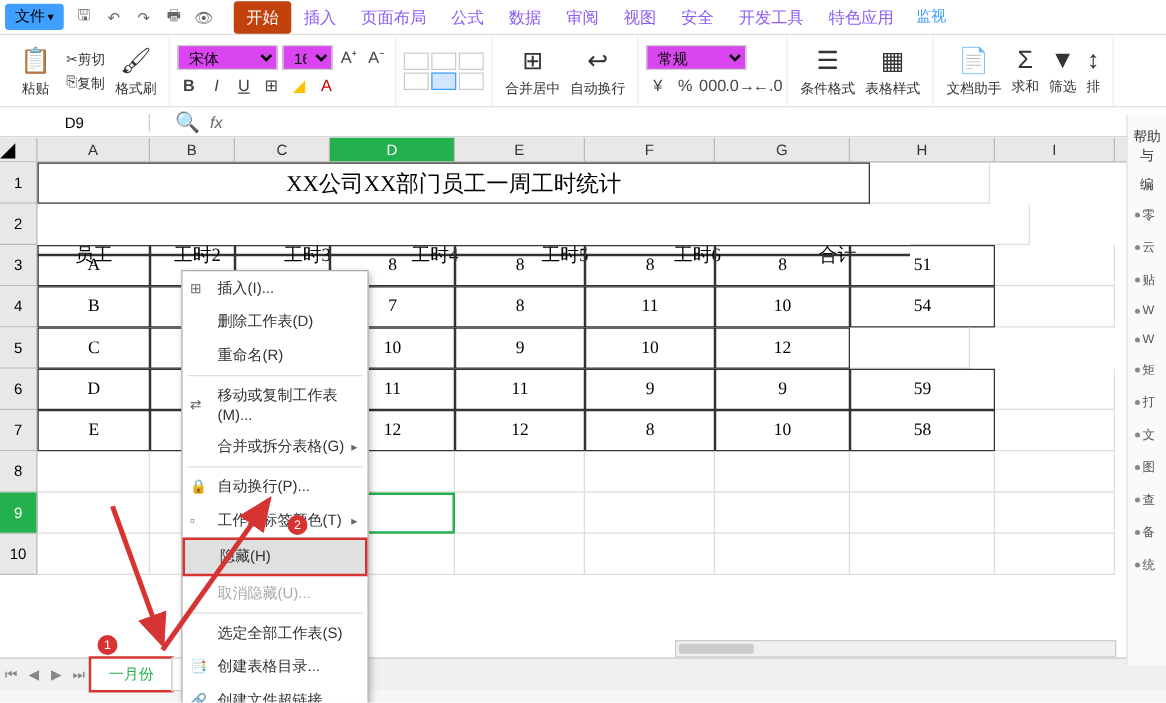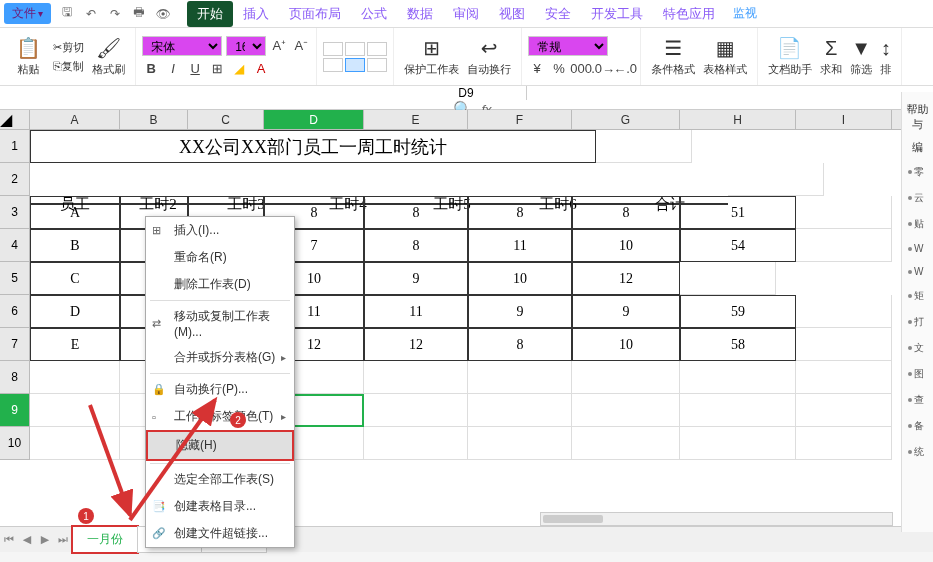--- a/index.html
+++ b/index.html
@@ -1,43 +1,43 @@
 <!DOCTYPE html>
 <html><head>
   <meta charset="utf-8">
   <style>
     * { margin: 0; padding: 0; box-sizing: border-box; font-family: "Microsoft YaHei", SimSun, sans-serif; }
     body { background: #f5f5f5; width: 933px; height: 562px; overflow: hidden; position: relative; }
     
     
     .menu-bar { background: #fff; height: 28px; display: flex; align-items: center; padding: 0 4px; border-bottom: 1px solid #ddd; }
-    .file-btn { background: #409eff; color: #701a75; padding: 2px 8px; border-radius: 3px; font-size: 12px; margin-right: 4px; cursor: pointer; }
+    .file-btn { background: #409eff; color: #000000; padding: 2px 8px; border-radius: 3px; font-size: 12px; margin-right: 4px; cursor: pointer; }
     .file-btn::after { content: "▾"; margin-left: 2px; font-size: 10px; }
     .top-icon { width: 20px; height: 20px; margin: 0 2px; display: flex; align-items: center; justify-content: center; color: #666; font-size: 12px; }
     .ribbon-tabs { display: flex; align-items: center; margin-left: 12px; }
     .ribbon-tab { padding: 4px 10px; font-size: 13px; color: #8b5cf6; cursor: pointer; }
-    .ribbon-tab.active { background: #14532d; color: #fff; border-radius: 3px; }
+    .ribbon-tab.active { background: #c2410c; color: #fff; border-radius: 3px; }
     .watch { margin-left: 8px; color: #409eff; font-size: 12px; }
     
     
     .ribbon { background: #fff; height: 58px; display: flex; align-items: center; padding: 0 6px; border-bottom: 1px solid #ddd; }
     .ribbon-group { display: flex; flex-direction: column; padding: 0 6px; border-right: 1px solid #eee; height: 100%; justify-content: center; }
     .ribbon-group-h { display: flex; align-items: center; padding: 0 6px; border-right: 1px solid #eee; height: 100%; }
     .big-btn { display: flex; flex-direction: column; align-items: center; padding: 2px 4px; font-size: 11px; color: #333; cursor: pointer; }
     .big-icon { font-size: 20px; margin-bottom: 2px; }
     .small-btn { display: flex; align-items: center; font-size: 11px; padding: 2px 4px; color: #333; cursor: pointer; }
     .font-select { border: 1px solid #ccc; padding: 2px 4px; font-size: 12px; background: #d946ef; height: 20px; }
     .format-icons { display: flex; gap: 4px; margin-top: 4px; }
     .fmt-icon { width: 18px; height: 18px; display: flex; align-items: center; justify-content: center; font-size: 13px; color: #444; cursor: pointer; }
     .align-grid { display: grid; grid-template-columns: repeat(3, 20px); gap: 2px; }
     .align-cell { width: 20px; height: 14px; border: 1px solid #ccc; cursor: pointer; }
     .align-cell.sel { background: #d0e7ff; border-color: #409eff; }
     
     
-    .formula-bar { background: #fff; height: 24px; display: flex; align-items: center; border-bottom: 1px solid #ccc; flex-direction: column; }
+    .formula-bar { background: #fff; height: 24px; display: flex; align-items: center; border-bottom: 1px solid #ccc; }
     .cell-ref { width: 120px; border-right: 1px solid #ccc; padding: 0 8px; font-size: 12px; text-align: center; }
     .fx-area { display: flex; align-items: center; margin-left: 20px; }
     .fx-icon { font-style: italic; color: #666; margin-right: 8px; font-size: 13px; }
     
     
     .sheet-area { display: flex; height: 420px; }
     .sheet-main { flex: 1; overflow: hidden; position: relative; background: #fff; }
     .col-headers { display: flex; height: 20px; background: #e8e8e8; border-bottom: 1px solid #bbb; }
     .corner { width: 30px; border-right: 1px solid #bbb; }
     .col-h { border-right: 1px solid #bbb; display: flex; align-items: center; justify-content: center; font-size: 12px; color: #333; }
@@ -154,21 +154,21 @@
       <div class="align-cell"></div>
       <div class="align-cell"></div>
       <div class="align-cell"></div>
       <div class="align-cell sel"></div>
       <div class="align-cell"></div>
     </div>
   </div>
   <div class="ribbon-group-h">
     <div class="big-btn">
         <span class="big-icon">⊞</span>
-        <span>保护工作表</span>
+        <span>合并居中</span>
       </div>
     <div class="big-btn">
         <span class="big-icon">↩</span>
         <span>自动换行</span>
       </div>
   </div>
   <div class="ribbon-group">
     <select class="font-select" style="width:80px"><option>常规</option></select>
     <div class="format-icons">
       <span class="fmt-icon">¥</span>
@@ -226,21 +226,21 @@
       <div class="col-h wD sel">D</div>
       <div class="col-h wE">E</div>
       <div class="col-h wF">F</div>
       <div class="col-h wG">G</div>
       <div class="col-h wH">H</div>
       <div class="col-h wI">I</div>
     </div>
 
     <div class="row">
       <div class="row-h">1</div>
-      <div class="cell bordered title-cell" style="width:566px">XX公司XX部门员工一周工时统计</div>
+      <div class="cell bordered title-cell" style="width:666px">XX公司XX部门员工一周工时统计</div>
       <div class="cell wI"></div>
     </div>
 
     <div class="row">
       <div class="row-h">2</div>
       <div class="cell bordered header-cell wA">员工</div>
       <div class="cell bordered header-cell wC">工时2</div>
       <div class="cell bordered header-cell wD">工时3</div>
       <div class="cell bordered header-cell wE">工时4</div>
       <div class="cell bordered header-cell wF">工时5</div>
@@ -346,44 +346,47 @@
     </div>
   </div>
 </div>
 
 <div class="context-menu">
   <div class="menu-item">
       <span class="menu-icon">⊞</span>
       <span>插入(I)...</span>
     </div>
   <div class="menu-item">
+      <span>删除工作表(D)</span>
+    </div>
+  <div class="menu-item">
       <span>重命名(R)</span>
-    </div>
-  <div class="menu-item">
-      <span>删除工作表(D)</span>
     </div>
   <div class="menu-sep"></div>
   <div class="menu-item">
       <span class="menu-icon">⇄</span>
       <span>移动或复制工作表(M)...</span>
     </div>
   <div class="menu-item menu-arrow">
       <span>合并或拆分表格(G)</span>
     </div>
   <div class="menu-sep"></div>
   <div class="menu-item">
       <span class="menu-icon">🔒</span>
       <span>自动换行(P)...</span>
     </div>
   <div class="menu-item menu-arrow">
       <span class="menu-icon">▫</span>
       <span>工作表标签颜色(T)</span>
     </div>
   <div class="menu-item highlighted">
       <span>隐藏(H)</span>
+    </div>
+  <div class="menu-item disabled">
+      <span>取消隐藏(U)...</span>
     </div>
   <div class="menu-sep"></div>
   <div class="menu-item">
       <span>选定全部工作表(S)</span>
     </div>
   <div class="menu-item">
       <span class="menu-icon">📑</span>
       <span>创建表格目录...</span>
     </div>
   <div class="menu-item">

